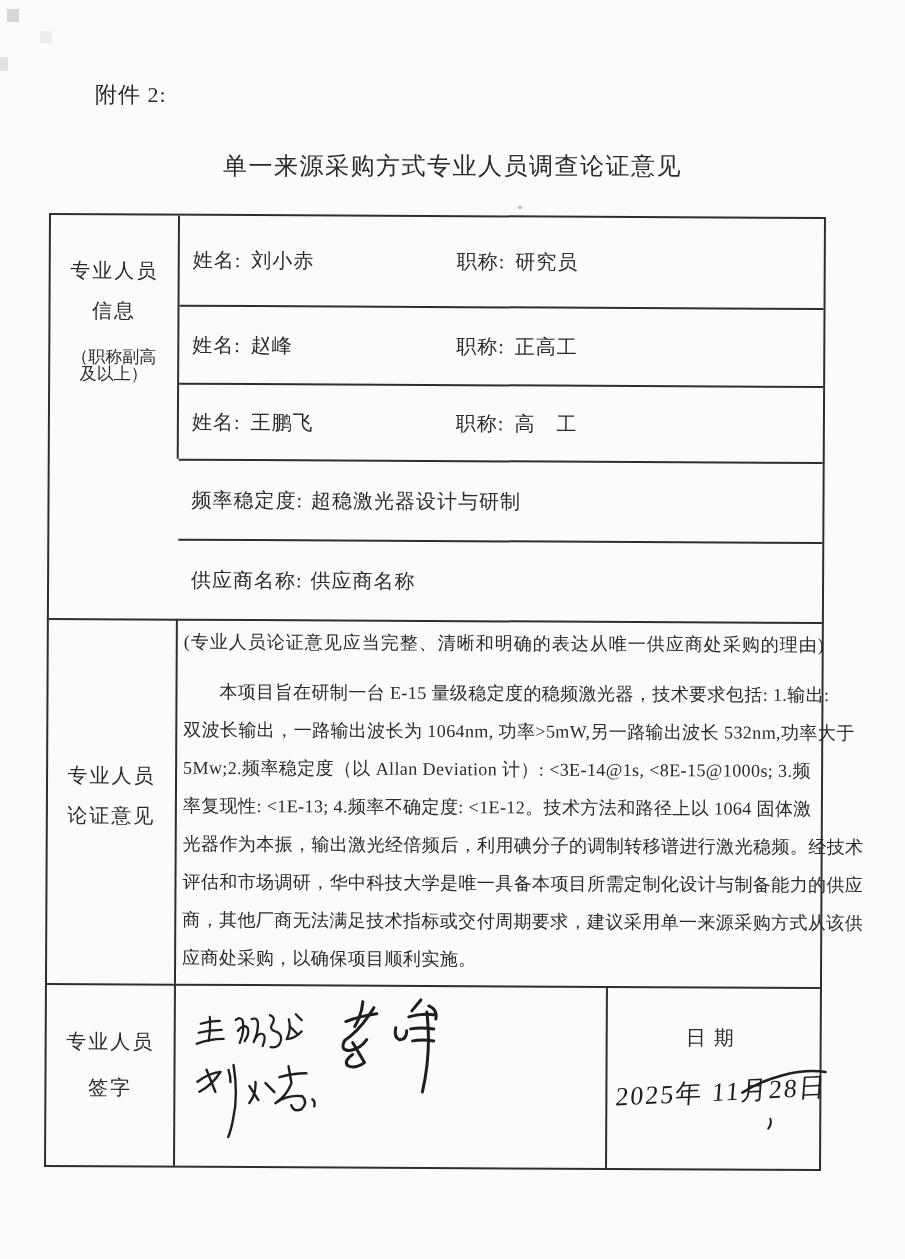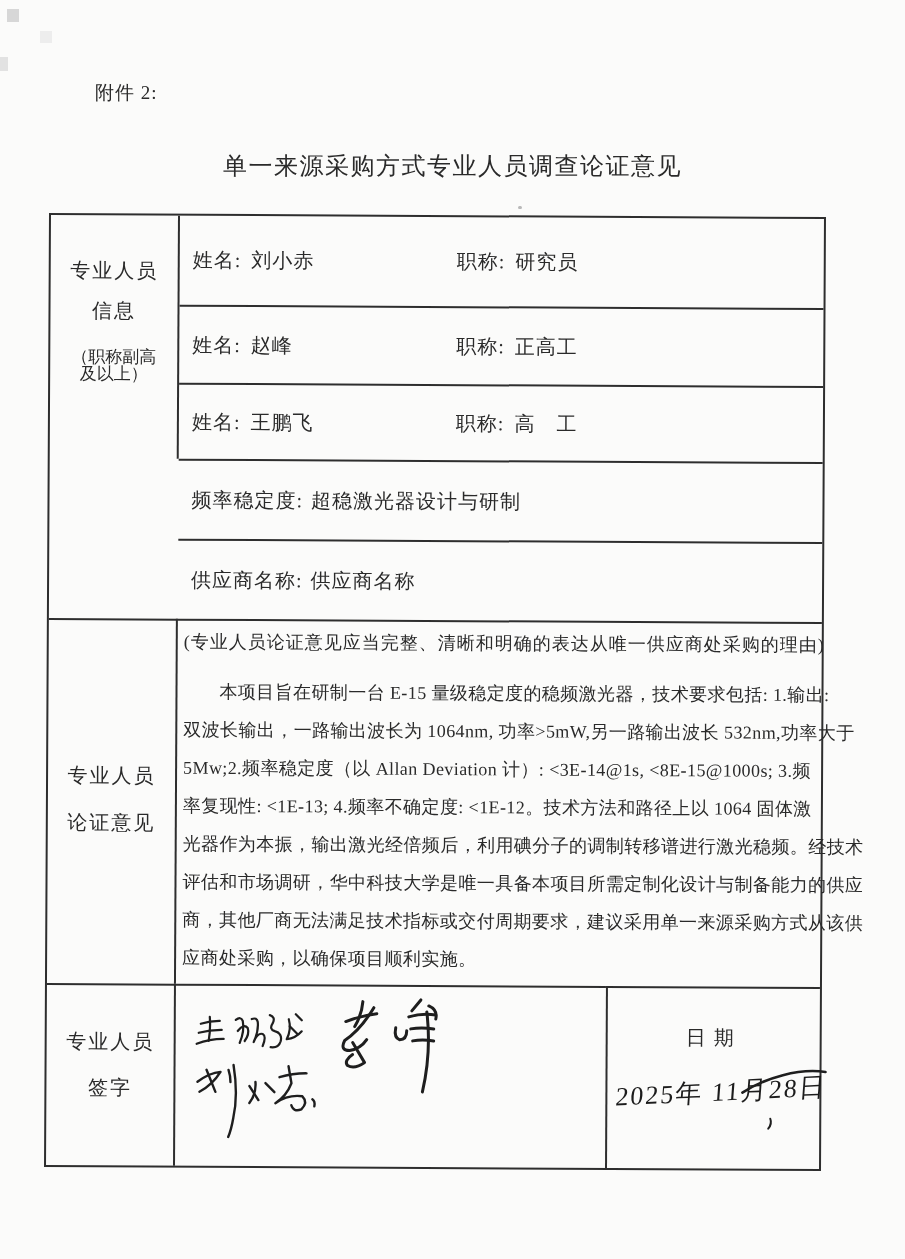--- a/index.html
+++ b/index.html
@@ -11,21 +11,21 @@
     color:#2a2a2a;
     overflow:hidden;
   }
   
   .artifact{position:absolute;}
   .art1{left:7px;top:9px;width:12px;height:13px;background:#d7d7d7;}
   .art2{left:40px;top:31px;width:12px;height:12px;background:#ededed;}
   .art3{left:0;top:57px;width:8px;height:14px;background:#e2e2e2;}
   .speck{left:518px;top:206px;width:4px;height:3px;background:#b9b9b9;border-radius:2px;}
 
-  .attach{position:absolute;left:95px;top:80px;font-size:19px;letter-spacing:1px;}
+  .attach{position:absolute;left:95px;top:80px;font-size:22px;letter-spacing:1px;}
   .doc-title{position:absolute;left:0;right:0;top:150px;text-align:center;font-size:24px;letter-spacing:1.5px;font-weight:500;}
 
   .tbl{
     position:absolute;left:49px;top:215px;width:773px;height:950px;
     border:2px solid #2e2e2e;
     transform:rotate(0.3deg);
     transform-origin:50% 0;
     box-sizing:content-box;
   }
   .cell{position:absolute;box-sizing:border-box;border:0 solid #2e2e2e;}
@@ -99,21 +99,21 @@
       <span class="lab">频率稳定度:</span>
         <span>超稳激光器设计与研制</span>
     </div>
     <div class="cell b-t proj-row" style="left:129px;top:323px;width:644px;height:80px;">
       <span class="lab">供应商名称:</span>
         <span>供应商名称</span>
     </div>
 
     <div class="cell b-t b-r label-cell" style="left:0;top:403px;width:129px;height:365px;">
       <div class="lab-line" style="margin-top:145px;">专业人员</div>
-      <div class="lab-line" style="margin-top:27px;">论证意见</div>
+      <div class="lab-line" style="margin-top:20px;">论证意见</div>
     </div>
     <div class="cell b-t" style="left:129px;top:403px;width:644px;height:365px;">
       <div class="op-note">(专业人员论证意见应当完整、清晰和明确的表达从唯一供应商处采购的理由)</div>
       <div class="op-body">
         <div class="op-line">本项目旨在研制一台 E-15 量级稳定度的稳频激光器，技术要求包括: 1.输出:</div>
         <div class="op-line">双波长输出，一路输出波长为 1064nm, 功率&gt;5mW,另一路输出波长 532nm,功率大于</div>
         <div class="op-line">5Mw;2.频率稳定度（以 Allan Deviation 计）: &lt;3E-14@1s, &lt;8E-15@1000s; 3.频</div>
         <div class="op-line">率复现性: &lt;1E-13; 4.频率不确定度: &lt;1E-12。技术方法和路径上以 1064 固体激</div>
         <div class="op-line">光器作为本振，输出激光经倍频后，利用碘分子的调制转移谱进行激光稳频。经技术</div>
         <div class="op-line">评估和市场调研，华中科技大学是唯一具备本项目所需定制化设计与制备能力的供应</div>

